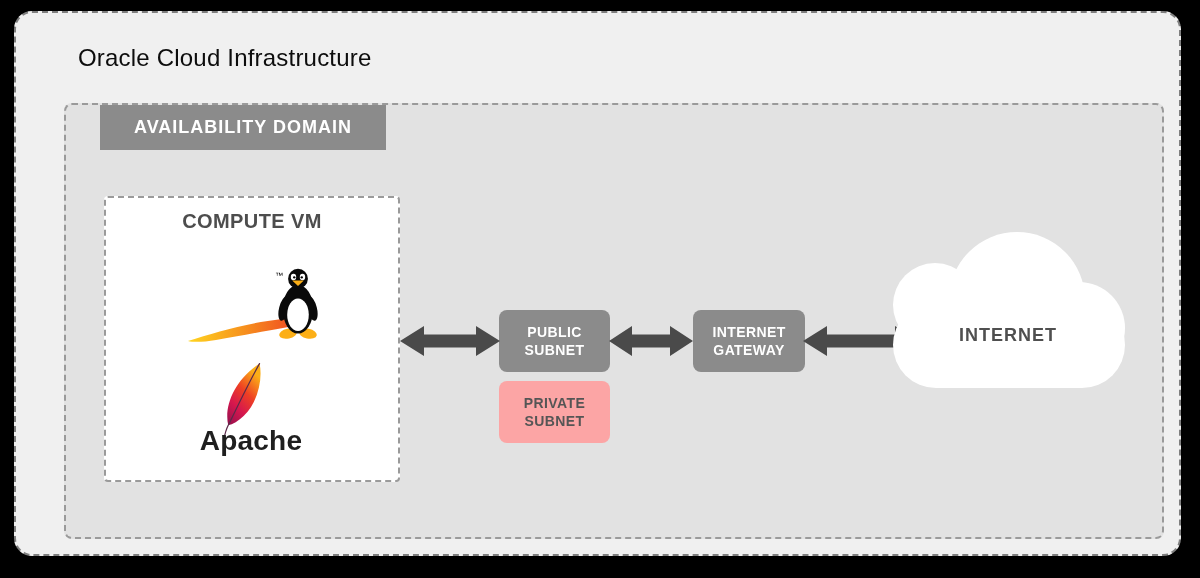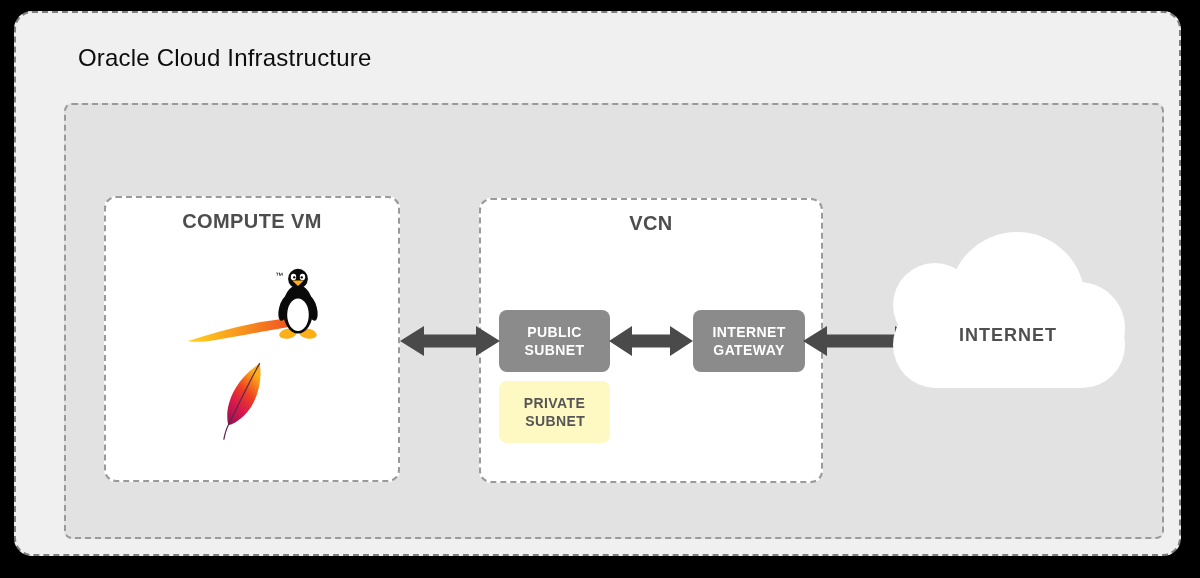--- a/index.html
+++ b/index.html
@@ -46,21 +46,21 @@
     font-weight: bold;
     letter-spacing: 1px;
     display: flex;
     align-items: center;
     justify-content: center;
   }
   .dashed-box {
     position: absolute;
     background: #ffffff;
     border: 2px dashed #9a9a9a;
-    border-radius: 12px;
+    border-radius: 4px;
   }
   .compute-box { left: 88px; top: 183px; width: 296px; height: 286px; }
   .vcn-box     { left: 463px; top: 185px; width: 344px; height: 285px; }
   .box-title {
     position: absolute;
     top: 12px; left: 0; right: 0;
     text-align: center;
     font-size: 20px;
     font-weight: bold;
     color: #4d4d4d;
@@ -73,21 +73,21 @@
     align-items: center;
     justify-content: center;
     text-align: center;
     font-size: 14px;
     font-weight: bold;
     letter-spacing: 0.4px;
     line-height: 1.3;
     white-space: pre-line;
   }
   .subnet-dark  { background: #8b8b8b; color: #ffffff; }
-  .subnet-light { background: #fef9c3; color: #555555; text-align: right; }
+  .subnet-light { background: #fca5a5; color: #555555; }
   .public-subnet   { left: 483px; top: 297px; width: 111px; height: 62px; }
   .private-subnet  { left: 483px; top: 368px; width: 111px; height: 62px; }
   .internet-gateway{ left: 677px; top: 297px; width: 112px; height: 62px; }
   .arrow { position: absolute; top: 312px; height: 32px; }
   .arrow svg { display: block; }
   .arrow-1 { left: 384px; width: 100px; }
   .arrow-2 { left: 593px; width: 84px; }
   .arrow-3 { left: 787px; width: 116px; }
   .cloud {
     position: absolute;
@@ -133,20 +133,21 @@
   }
 </style>
 </head>
 <body>
 
 <div class="canvas">
   <div class="card">
     <div class="page-title">Oracle Cloud Infrastructure</div>
 
     <div class="ad-region"></div>
+    <div class="ad-label">AVAILABILITY DOMAIN</div>
 
     <div class="dashed-box compute-box">
       <div class="box-title">COMPUTE VM</div>
     </div>
 
     <div class="linux-logo">
       <span class="linux-tm">™</span>
       <svg class="linux-swoosh" viewBox="0 0 122 32">
         <defs>
           <linearGradient id="swg" x1="0" y1="0" x2="1" y2="0">
@@ -179,25 +180,23 @@
           <linearGradient id="fg" x1="0" y1="1" x2="0.55" y2="0">
             <stop offset="0" stop-color="#90104e"></stop>
             <stop offset="0.35" stop-color="#d6174e"></stop>
             <stop offset="0.65" stop-color="#ee4023"></stop>
             <stop offset="1" stop-color="#fbae17"></stop>
           </linearGradient>
         </defs>
         <path d="M13,74 C8,52 20,22 49,3 C53,20 47,48 31,63 C25,69 18,73 13,74 Z" fill="url(#fg)"></path>
         <path d="M8,90 C10,80 12,76 13,74 C20,60 36,26 49,3" stroke="#5a2a4a" stroke-width="1.4" fill="none" stroke-linecap="round"></path>
       </svg>
-    </div>
-
-    <div class="dashed-box vcn-box">
-      <div class="box-title">VCN</div>
-    </div>
+      <div class="apache-text">Apache</div>
+    </div>
+
 
     <div class="subnet subnet-dark public-subnet">PUBLIC
 SUBNET</div>
     <div class="subnet subnet-light private-subnet">PRIVATE
 SUBNET</div>
     <div class="subnet subnet-dark internet-gateway">INTERNET
 GATEWAY</div>
 
     <div class="arrow arrow-1">
       <svg width="100" height="32" viewBox="0 0 100 32">

